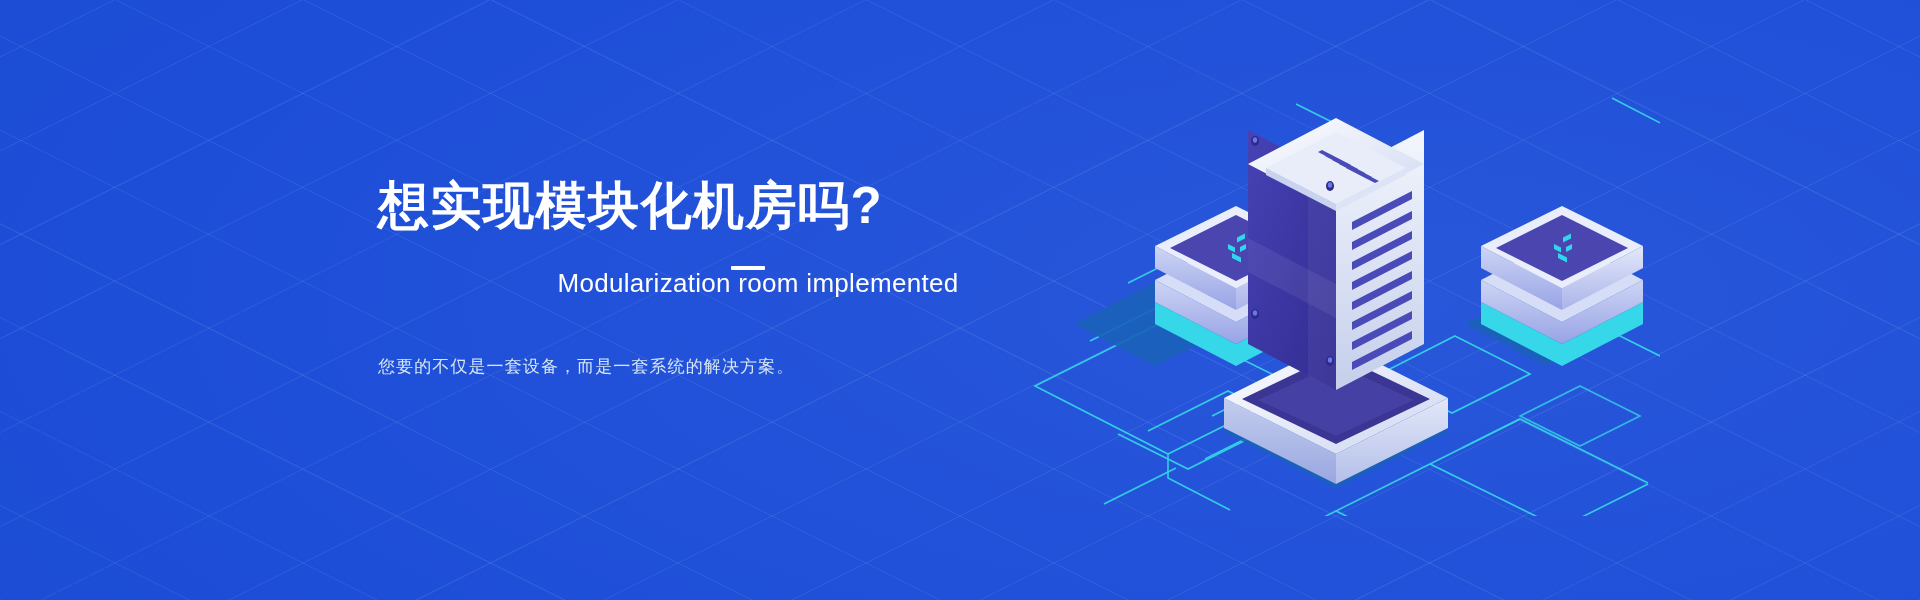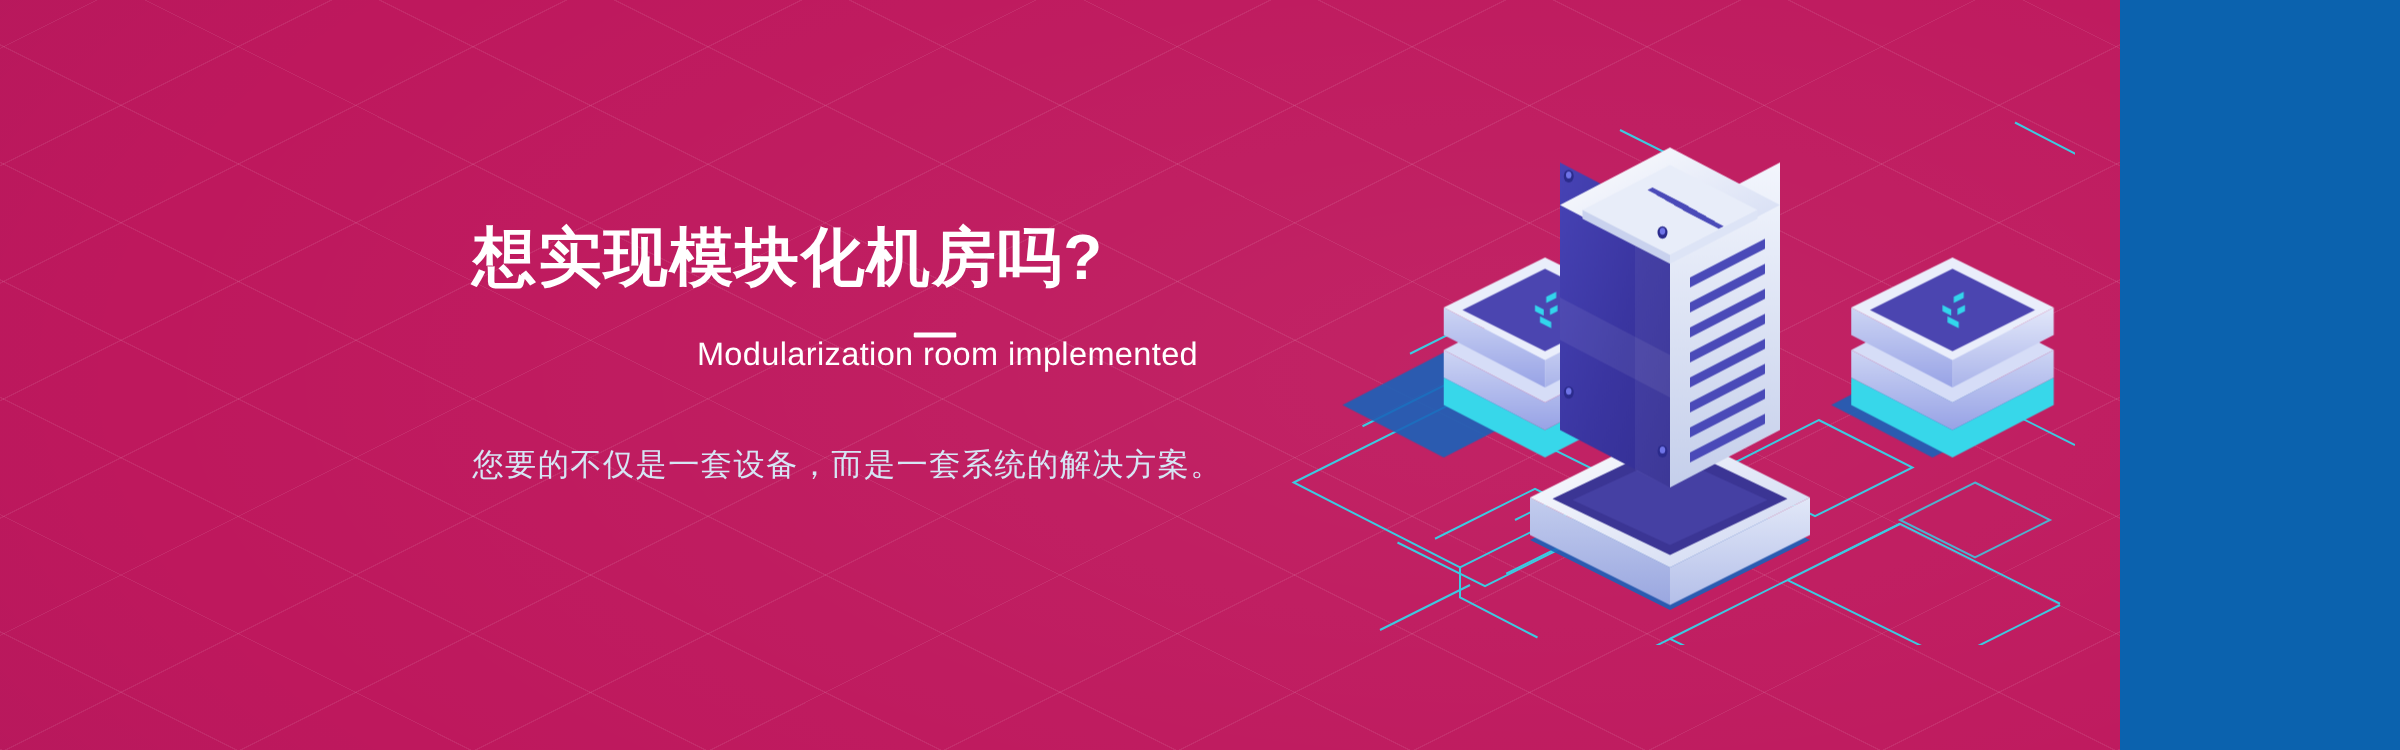--- a/index.html
+++ b/index.html
@@ -3,22 +3,22 @@
 <meta charset="utf-8">
 <style>
   html,body{margin:0;padding:0;}
   body{
     width:1920px;height:600px;overflow:hidden;
     background:#0b62ae;
     font-family:"Liberation Sans","DejaVu Sans",sans-serif;
     -webkit-font-smoothing:antialiased;
   }
   .banner{
-    position:relative;width:1696px;height:600px;overflow:hidden;
-    background:#be185d;
+    position:relative;width:1920px;height:600px;overflow:hidden;
+    background:#1d4ed8;
   }
   
   .grid-a,.grid-b{
     position:absolute;inset:0;pointer-events:none;
   }
   .grid-a{
     background-image:repeating-linear-gradient(26.57deg,
         rgba(255,255,255,.075) 0px, rgba(255,255,255,.075) 1px,
         rgba(255,255,255,0) 1px, rgba(255,255,255,0) 84px);
   }
@@ -53,21 +53,21 @@
   .dash{
     width:34px;height:4px;background:#ffffff;border-radius:1px;
     margin-right:21px;flex:0 0 auto;position:relative;top:2px;
   }
   .subtitle{
     font-size:26px;color:#ffffff;font-weight:400;letter-spacing:.3px;
     white-space:nowrap;
   }
   .lead{
     margin-top:56px;
-    font-size:25px;
+    font-size:17px;
     color:#d6e6f5;
     letter-spacing:1.1px;
     white-space:nowrap;
     font-weight:400;
   }
 
   
   .art{
     position:absolute;left:1000px;top:86px;width:660px;height:430px;
   }

